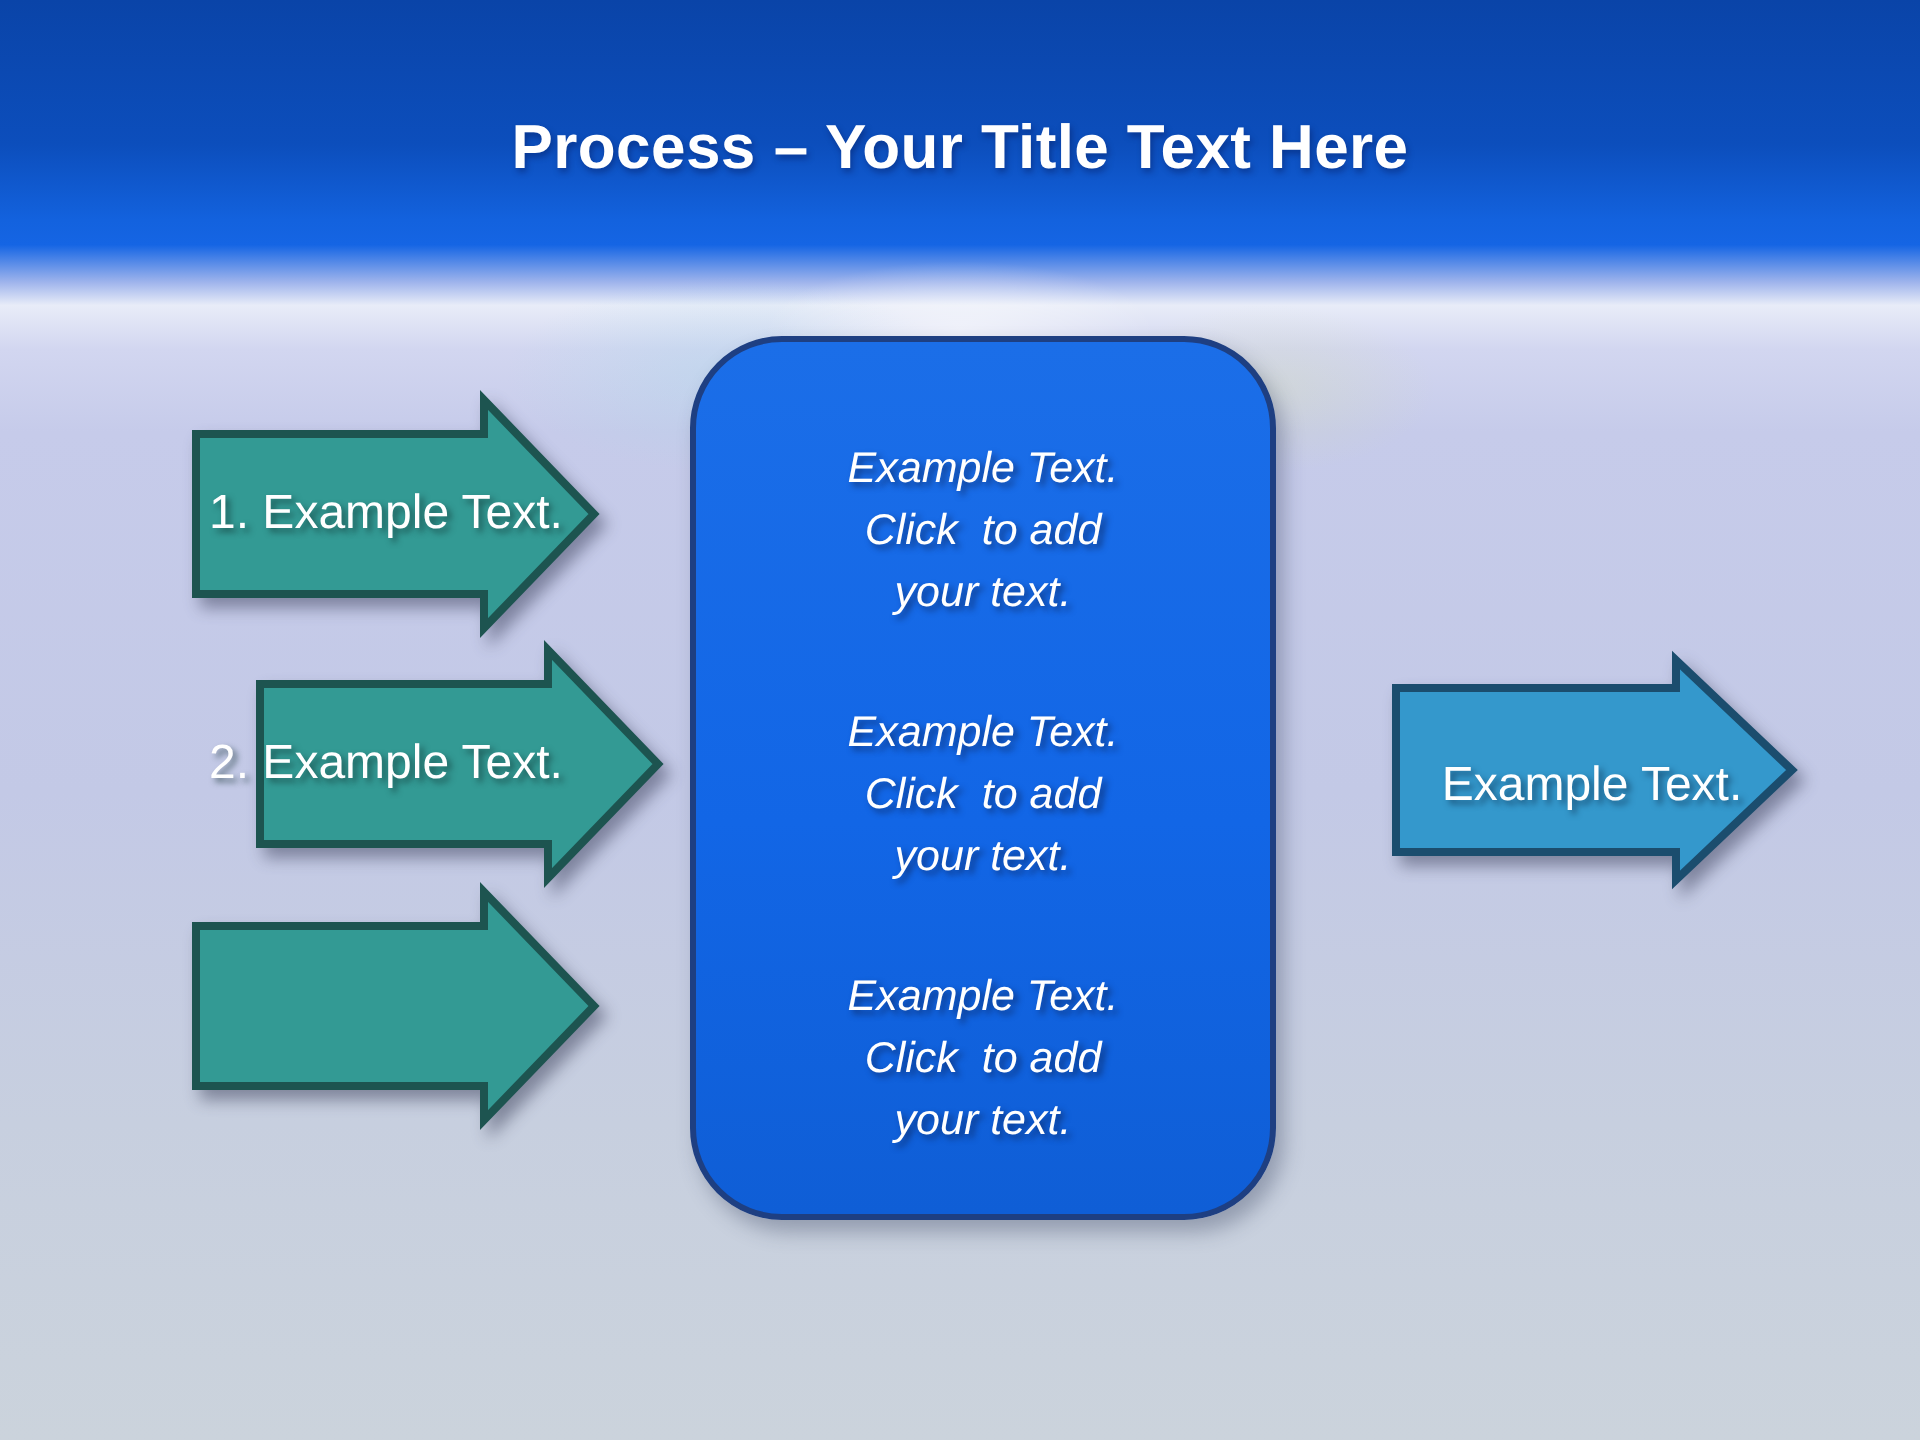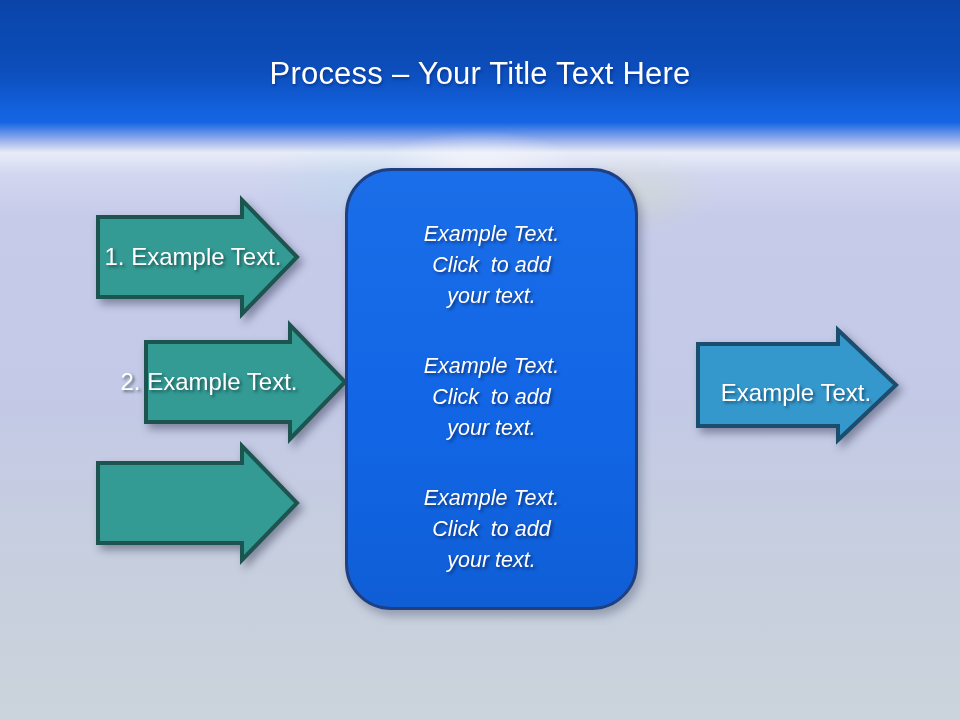--- a/index.html
+++ b/index.html
@@ -25,22 +25,22 @@
         #c7cfdf 78%,
         var(--bg-sand-gray) 100%);
   }
   .title{
     position:absolute;top:56px;left:0;width:100%;
     text-align:center;color:#fff;
     font-size:31px;letter-spacing:.2px;
     text-shadow:1px 2px 3px rgba(0,10,60,.35);
     white-space:nowrap;
   }
-  .title .bold{font-weight:normal;margin-top:13px;}
-  .title .rest{font-weight:normal;margin-left:9px;text-align:right;}
+  .title .bold{font-weight:bold;margin-top:13px;}
+  .title .rest{font-weight:bold;margin-left:9px;text-align:right;}
 
   .arrow{position:absolute;}
   .arrow svg{display:block;overflow:visible;filter:drop-shadow(4px 5px 4px rgba(40,45,70,.45));}
   .teal-poly{fill:var(--teal-fill);stroke:var(--teal-border);stroke-width:4;stroke-linejoin:miter;}
   .blue-poly{fill:var(--right-arrow-fill);stroke:var(--right-arrow-border);stroke-width:4;stroke-linejoin:miter;}
   .arrow-label{
     position:absolute;left:0;width:194px;top:40px;height:40px;line-height:40px;
     text-align:center;color:#fff;font-size:24px;
     text-shadow:2px 2px 3px rgba(15,45,45,.6);
     white-space:nowrap;
@@ -72,21 +72,21 @@
     <span class="bold">Process</span><span class="rest">– Your Title Text Here</span>
   </div>
 
   <div class="arrow arrow-left" style="left:96px;top:197px;">
     <svg width="204" height="120" viewBox="0 0 204 120">
       <polygon class="teal-poly" points="2,20 146,20 146,3 201,60 146,117 146,100 2,100"></polygon>
     </svg>
     <div class="arrow-label">1. Example Text.</div>
   </div>
 
-  <div class="arrow arrow-left" style="left:112px;top:322px;padding-left:32px;">
+  <div class="arrow arrow-left" style="left:96px;top:322px;padding-left:32px;">
     <svg width="204" height="120" viewBox="0 0 204 120">
       <polygon class="teal-poly" points="2,20 146,20 146,3 201,60 146,117 146,100 2,100"></polygon>
     </svg>
     <div class="arrow-label">2. Example Text.</div>
   </div>
 
   <div class="arrow arrow-left" style="left:96px;top:443px;">
     <svg width="204" height="120" viewBox="0 0 204 120">
       <polygon class="teal-poly" points="2,20 146,20 146,3 201,60 146,117 146,100 2,100"></polygon>
     </svg>

